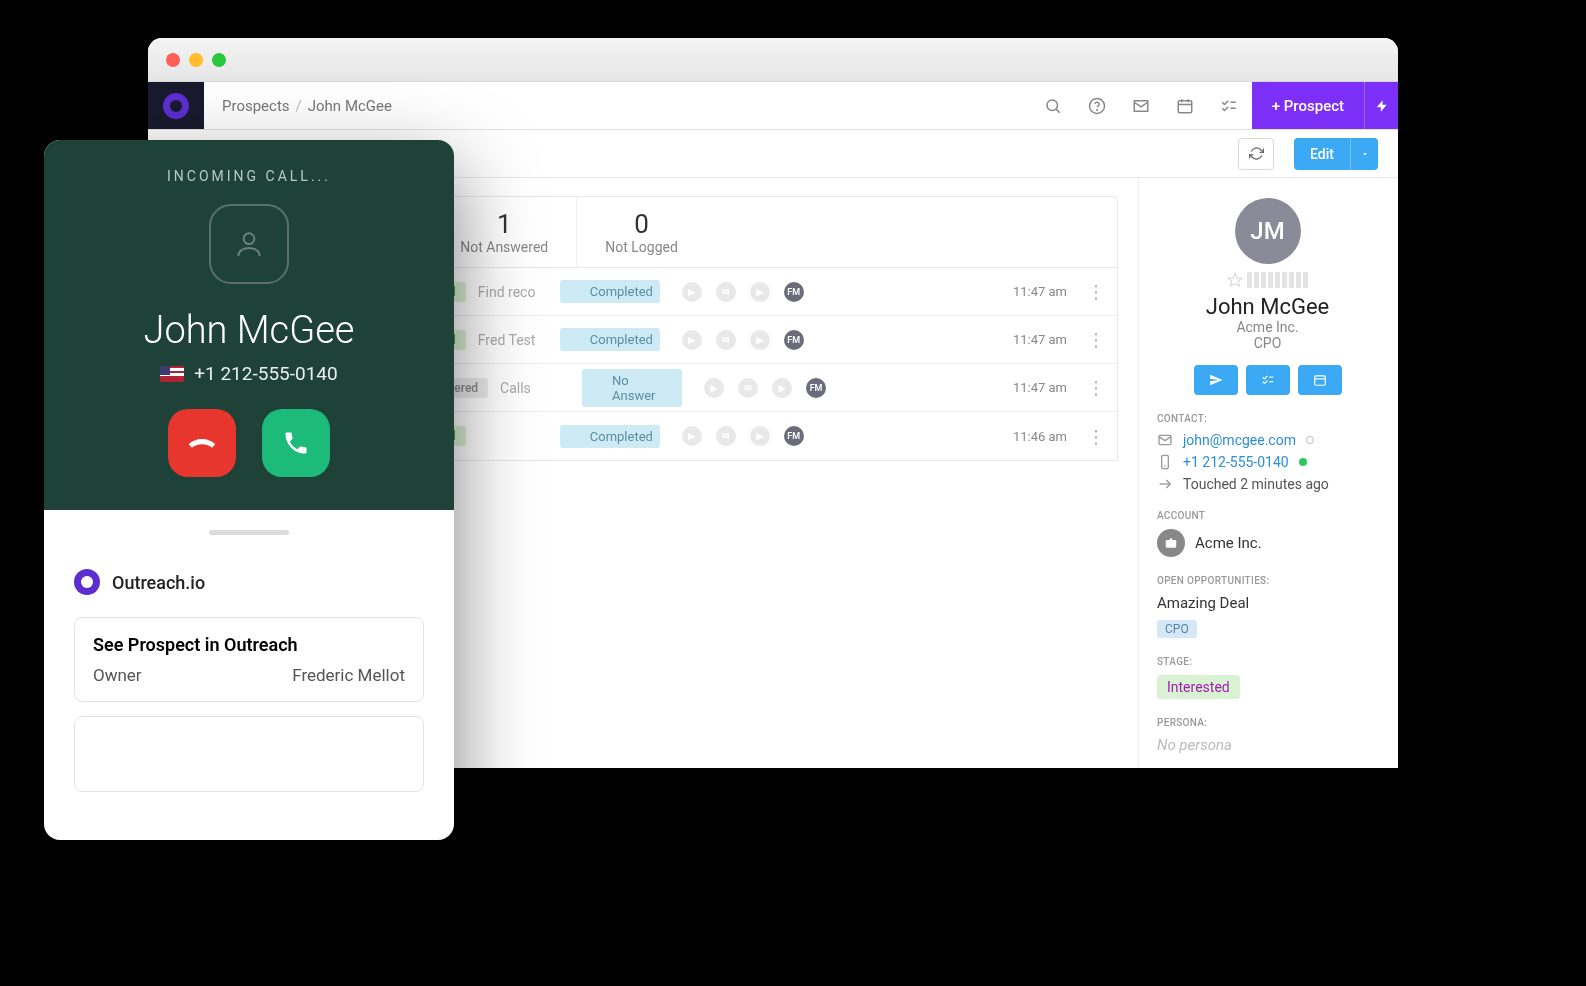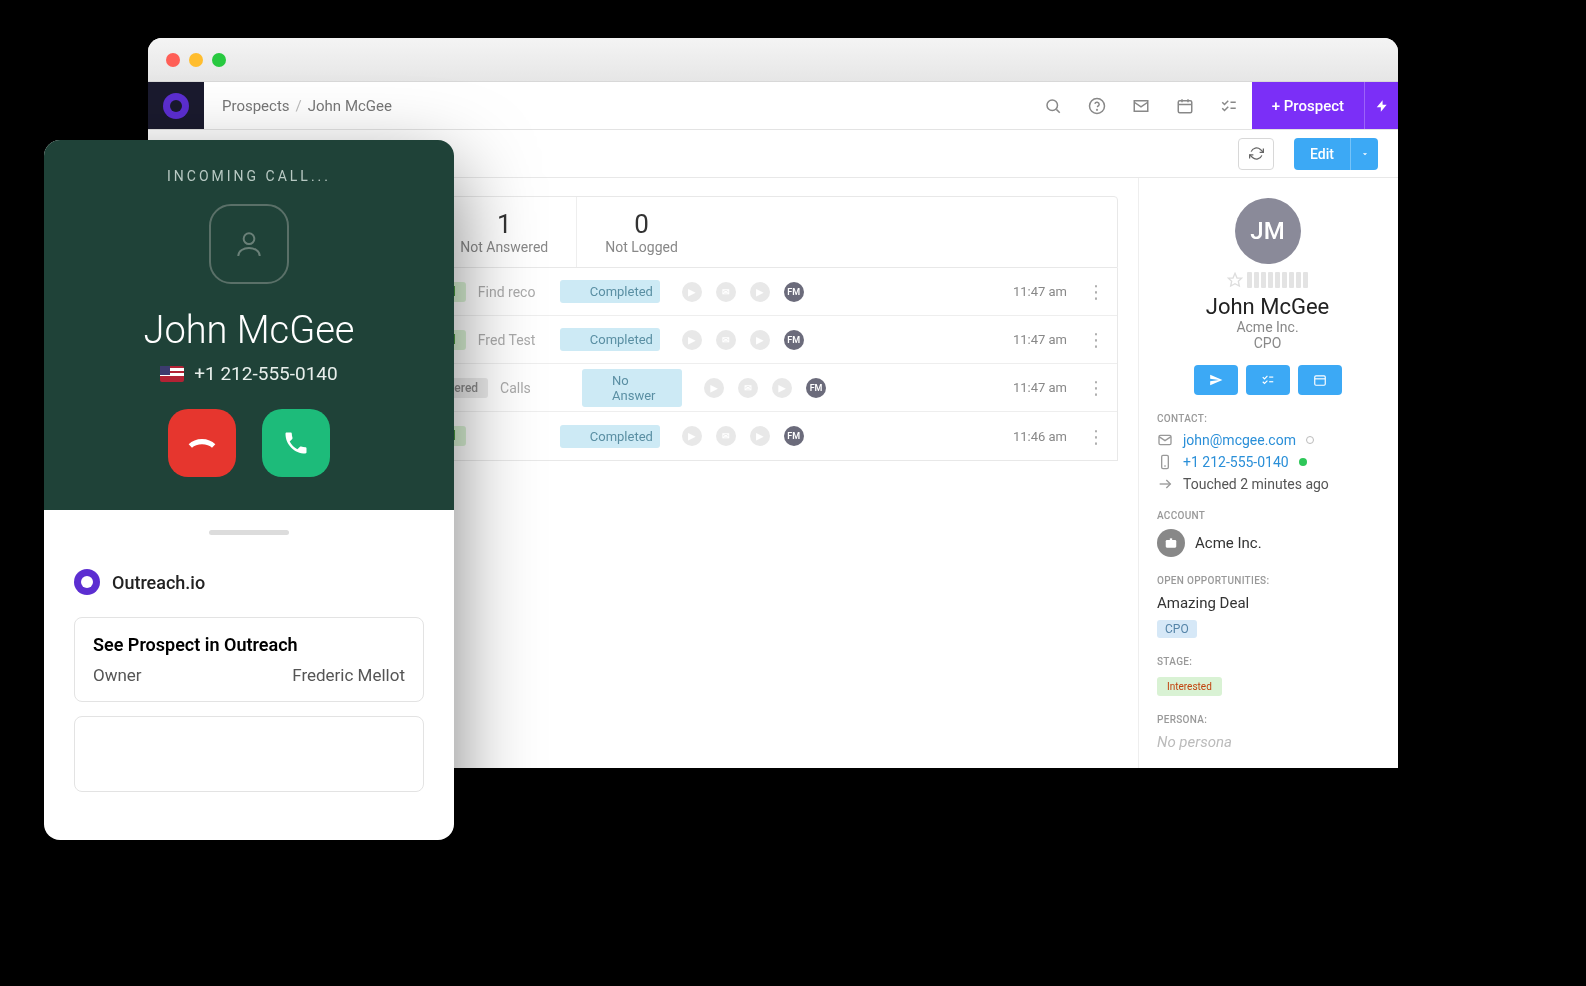--- a/index.html
+++ b/index.html
@@ -206,21 +206,21 @@
 .section-label { color:#999; font-size:10px; font-weight:500; letter-spacing:0.3px; margin-bottom:8px;}
 .contact-line { display:flex; align-items:center; gap:10px; font-size:14px; margin-bottom:6px; color:#555;}
 .contact-line a { color:#2a8fd8; text-decoration:none;}
 .dot-green{width:8px;height:8px;background:#2ec759;border-radius:50%;display:inline-block;}
 .dot-grey{width:8px;height:8px;border:1.5px solid #bbb;border-radius:50%;display:inline-block;}
 .acct-line { display:flex;align-items:center;gap:10px;font-size:15px;color:#333;margin-bottom:18px;}
 .acct-icon{width:28px;height:28px;border-radius:50%;background:#888;display:flex;align-items:center;justify-content:center;color:#fff;}
 .section { margin-bottom:18px;}
 .opp-name { font-size:15px; color:#333; margin-bottom:6px;}
 .tag-cpo { display:inline-block;background:#d6e8f7;color:#5584a8;padding:2px 8px;border-radius:3px;font-size:12px;}
-.tag-interested { display:inline-block;background:#d9f2d4;color:#c2410c;padding:4px 10px;border-radius:3px;font-size:10px;}
+.tag-interested { display:inline-block;background:#d9f2d4;color:#a21caf;padding:4px 10px;border-radius:3px;font-size:14px;}
 .no-persona { color:#bbb; font-style:italic; font-size:15px;}
 
 
 .phone-card {
   position:absolute;
   top:140px;
   left:44px;
   width:410px;
   height:700px;
   border-radius:16px;

